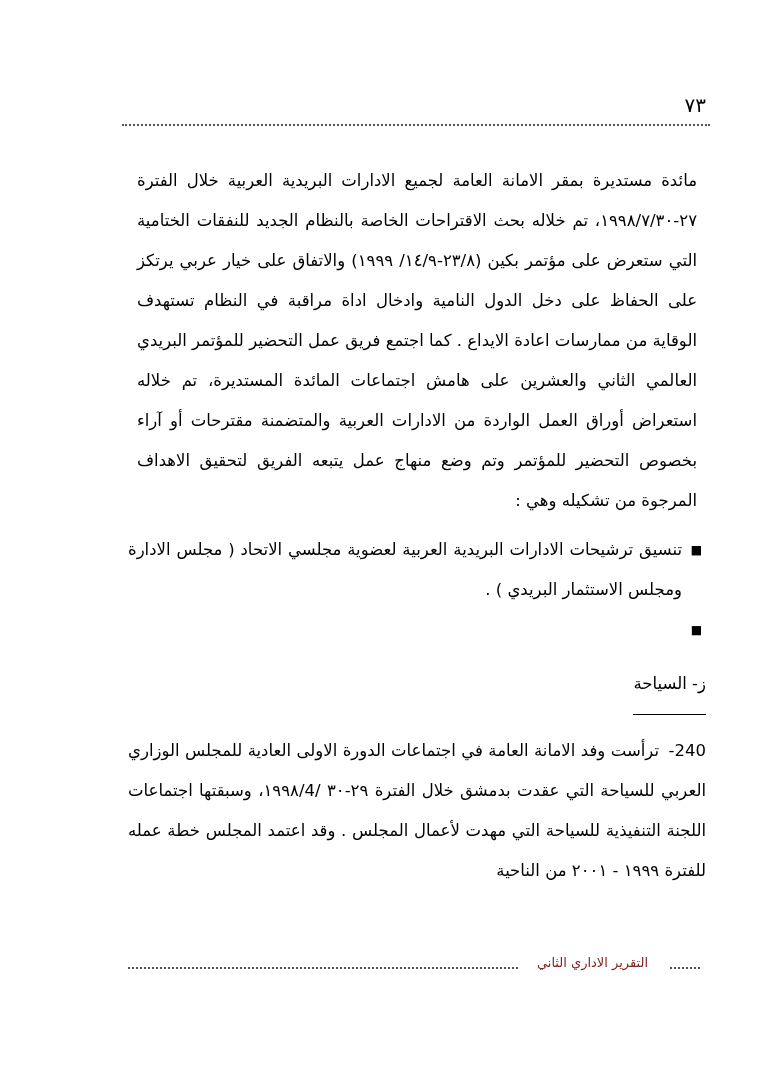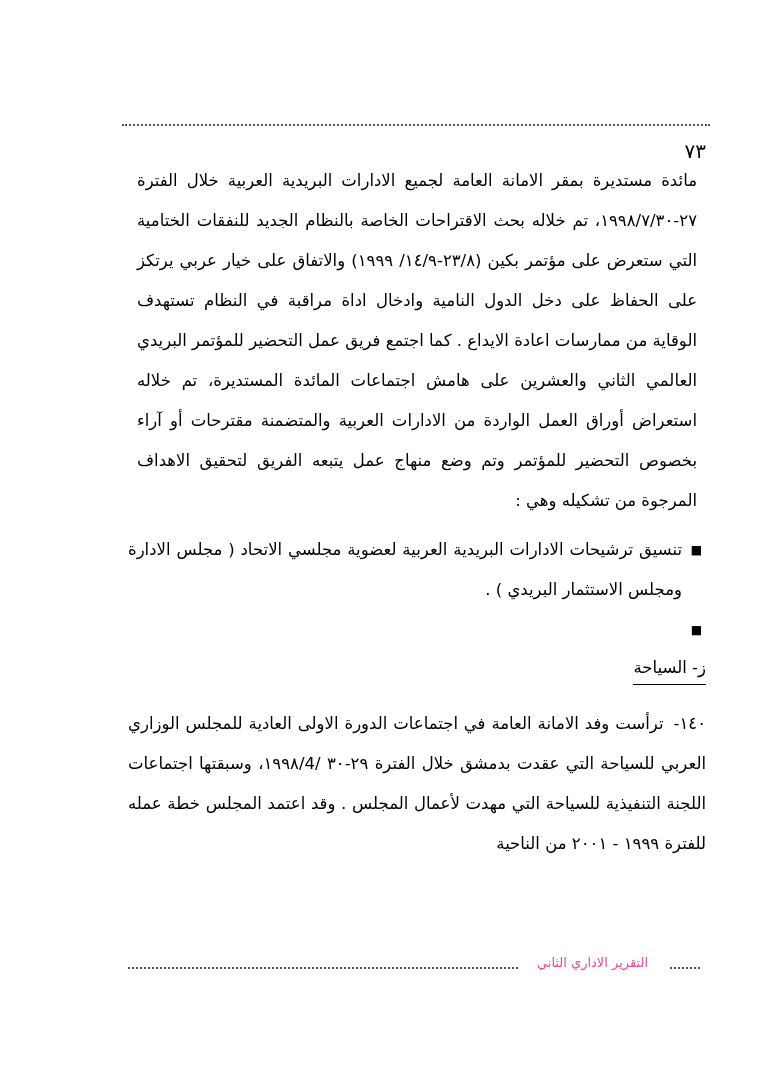--- a/index.html
+++ b/index.html
@@ -1,32 +1,32 @@
 <!DOCTYPE html>
 <html><head>
 <meta charset="utf-8">
 <style>
   html, body { margin: 0; padding: 0; background: #ffffff; }
   body { width: 762px; height: 1081px; position: relative; overflow: hidden;
          font-family: "DejaVu Sans", "Liberation Sans", sans-serif; color: #000; }
-  .page-number { position: absolute; top: 93px; right: 56px; font-size: 20px; direction: rtl; margin-top: 46px; }
+  .page-number { position: absolute; top: 93px; right: 56px; font-size: 20px; direction: rtl; }
   .top-rule { position: absolute; top: 124px; left: 122px; right: 52px; border-top: 2px dotted #555; }
   .content { position: absolute; top: 152px; left: 128px; right: 56px; direction: rtl; text-align: justify;
              font-size: 16.5px; line-height: 40px; }
   .para { margin: 9px; text-align-last: right; }
   .bullets { list-style: none; margin: 0; padding: 0 24px 0 0; }
   .bullets li { position: relative; text-align: justify; text-align-last: right; }
   .bullets li .bullet { position: absolute; right: -20px; top: 0; font-size: 12px; }
-  .section-heading { margin-top: 44px; display: inline-block; border-bottom: 1.5px solid #000; line-height: 28px; padding-bottom: 2px; }
+  .section-heading { margin-top: 60px; display: inline-block; border-bottom: 1.5px solid #000; line-height: 28px; padding-bottom: 16px; }
   .numbered { position: relative; margin-top: 16px; padding-right: 0; text-align: justify; text-align-last: right; }
   .numbered .num { margin-left: 4px; }
   .bottom-rule { position: absolute; top: 967px; left: 128px; width: 390px; border-top: 2px dotted #555; }
   .bottom-rule-right { position: absolute; top: 967px; left: 670px; width: 30px; border-top: 2px dotted #555; }
   .footer-text { position: absolute; top: 955px; left: 520px; width: 145px; text-align: center;
-                 direction: rtl; font-size: 13px; color: #ec4899; }
+                 direction: rtl; font-size: 13px; color: #7f1d1d; }
 </style>
 </head>
 <body>
 
 <div class="page-number">٧٣</div>
 <div class="top-rule"></div>
 
 <div class="content">
   <p class="para">مائدة مستديرة بمقر الامانة العامة لجميع الادارات البريدية العربية خلال الفترة ٢٧-١٩٩٨/٧/٣٠، تم خلاله بحث الاقتراحات الخاصة بالنظام الجديد للنفقات الختامية التي ستعرض على مؤتمر بكين (٢٣/٨-١٤/٩/ ١٩٩٩) والاتفاق على خيار عربي يرتكز على الحفاظ على دخل الدول النامية وادخال اداة مراقبة في النظام تستهدف الوقاية من ممارسات اعادة الايداع . كما اجتمع فريق عمل التحضير للمؤتمر البريدي العالمي الثاني والعشرين على هامش اجتماعات المائدة المستديرة، تم خلاله استعراض أوراق العمل الواردة من الادارات العربية والمتضمنة مقترحات أو آراء بخصوص التحضير للمؤتمر وتم وضع منهاج عمل يتبعه الفريق لتحقيق الاهداف المرجوة من تشكيله وهي :</p>
 
@@ -41,20 +41,20 @@
     <li>
       <span class="bullet">■</span>
     </li>
   </ul>
 
   <div>
     <span class="section-heading">ز- السياحة</span>
   </div>
 
   <p class="numbered">
-    <span class="num">١٤٠-</span>
+    <span class="num">240-</span>
     <span>ترأست وفد الامانة العامة في اجتماعات الدورة الاولى العادية للمجلس الوزاري العربي للسياحة التي عقدت بدمشق خلال الفترة ٢٩-٣٠ /١٩٩٨/4، وسبقتها اجتماعات اللجنة التنفيذية للسياحة التي مهدت لأعمال المجلس . وقد اعتمد المجلس خطة عمله للفترة ١٩٩٩ - ٢٠٠١ من الناحية</span>
   </p>
 </div>
 
 <div class="bottom-rule"></div>
 <div class="footer-text">التقرير الاداري الثاني</div>
 <div class="bottom-rule-right"></div>
 
 </body></html>

